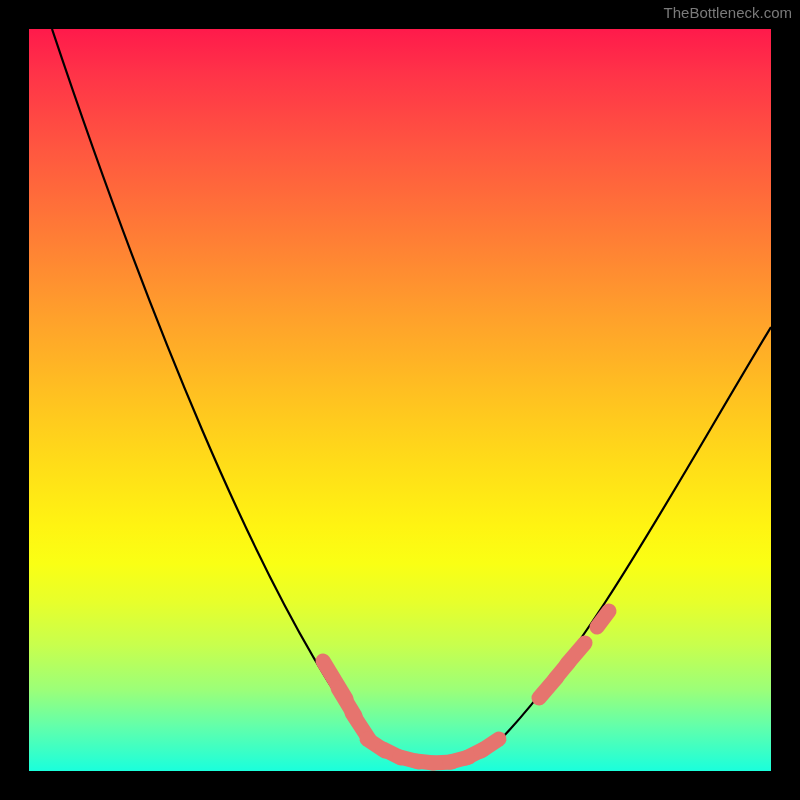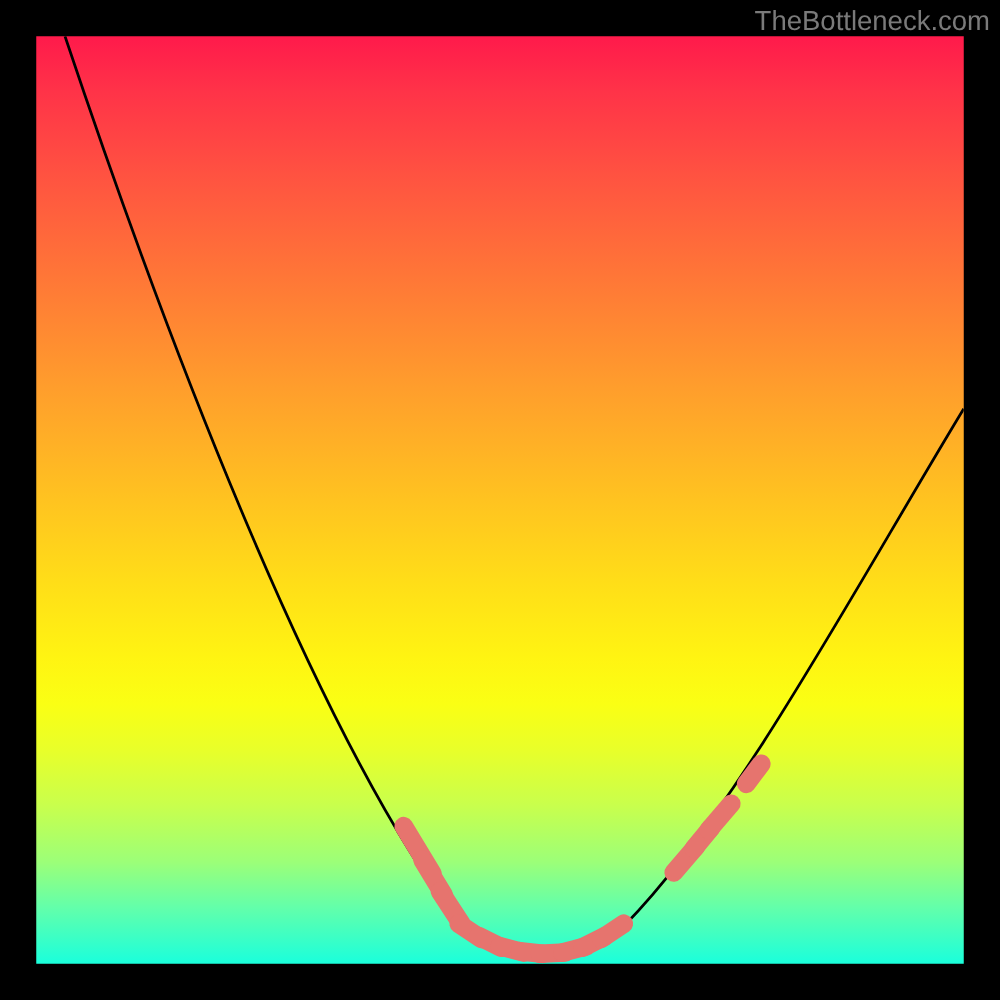--- a/index.html
+++ b/index.html
@@ -33,21 +33,21 @@
       #62ffab 94%,
       #1affdc 100%
     );
     overflow: hidden;
   }
   .watermark {
     position: absolute;
     top: 4px;
     right: 8px;
     color: #7a7a7a;
-    font-size: 22px;
+    font-size: 15px;
     font-weight: 500;
     z-index: 20;
     user-select: none;
   }
   svg {
     position: absolute;
     left: 0;
     top: 0;
     width: 742px;
     height: 742px;

